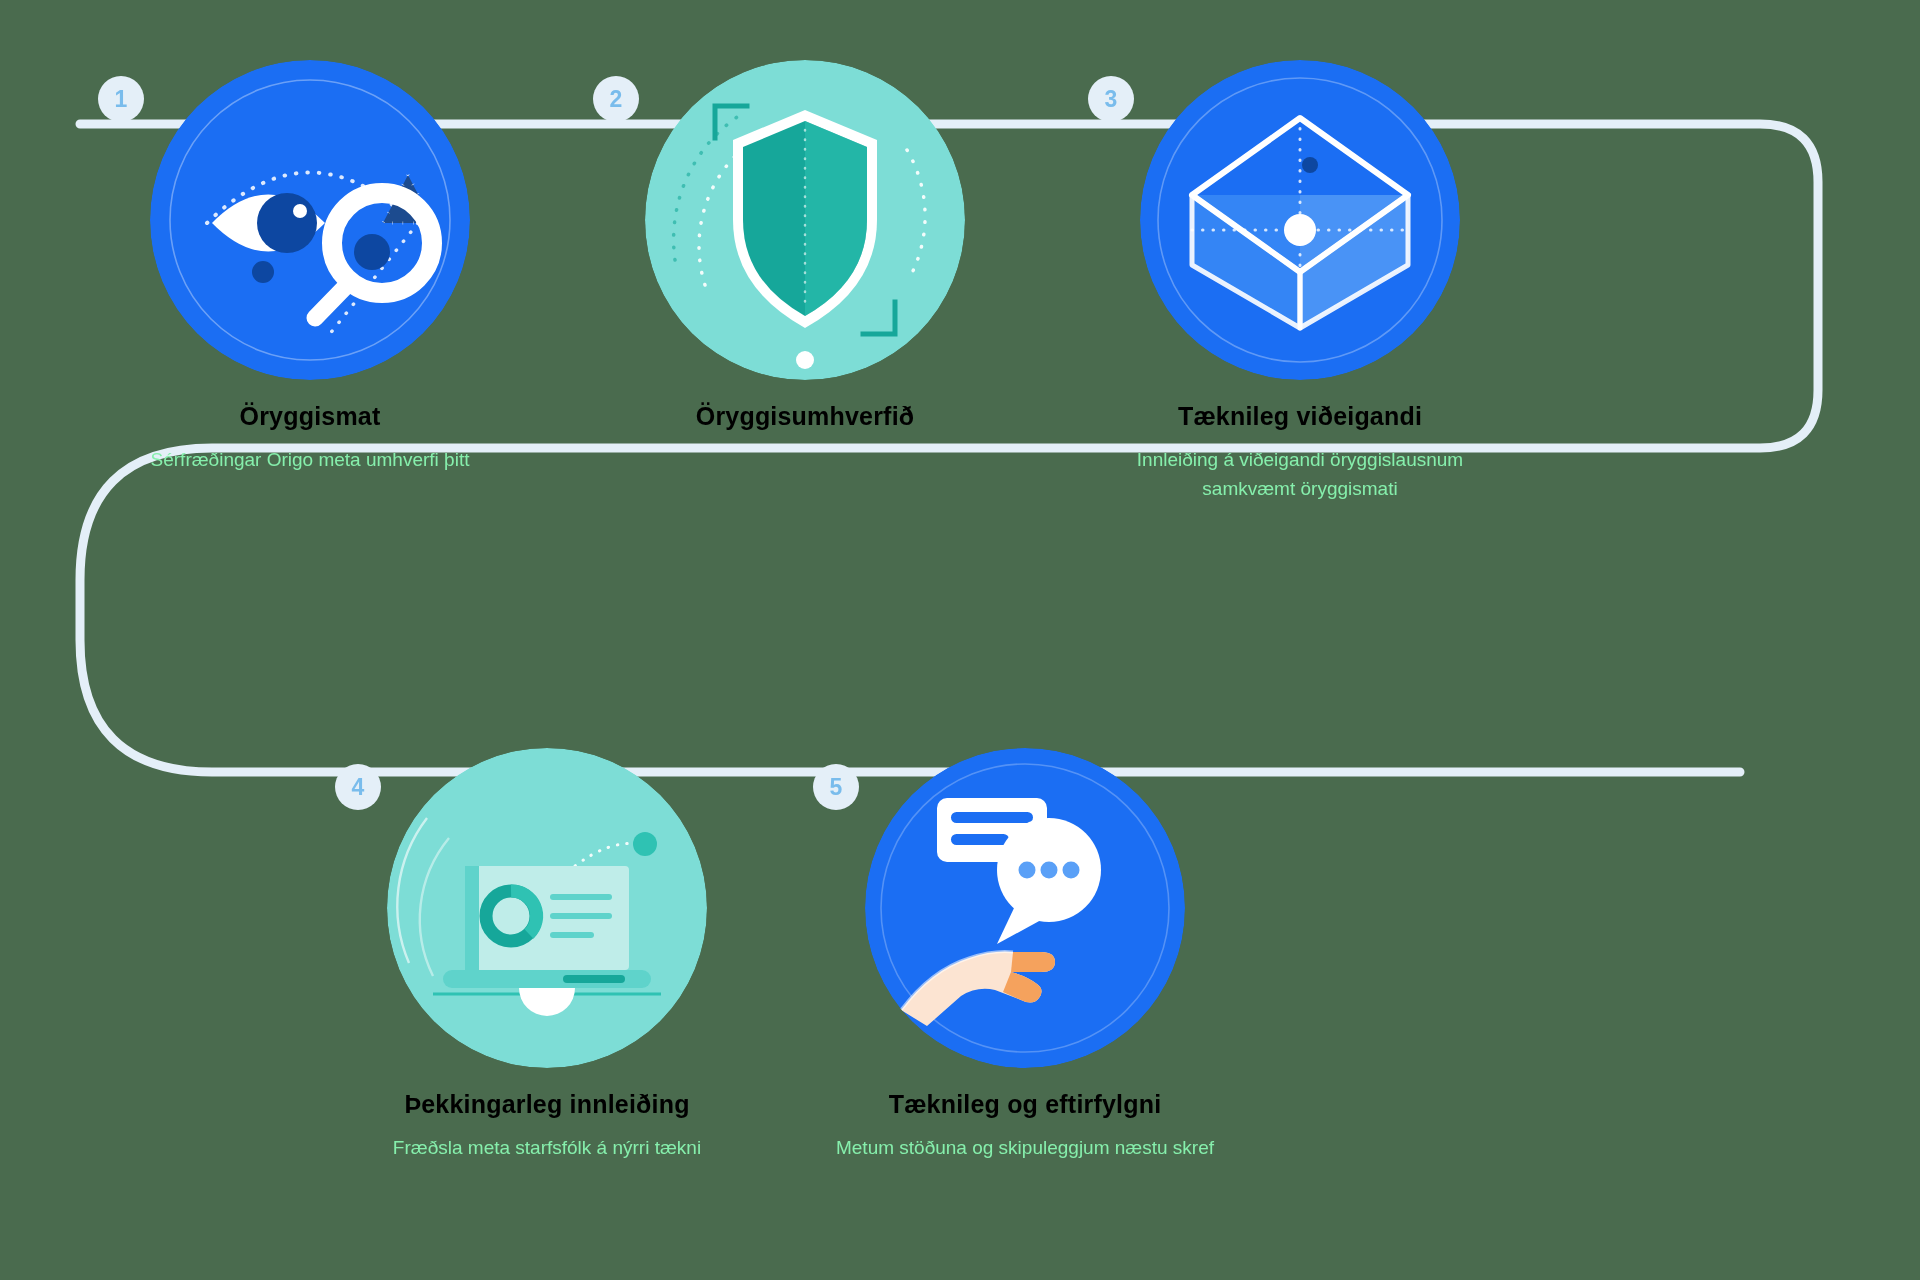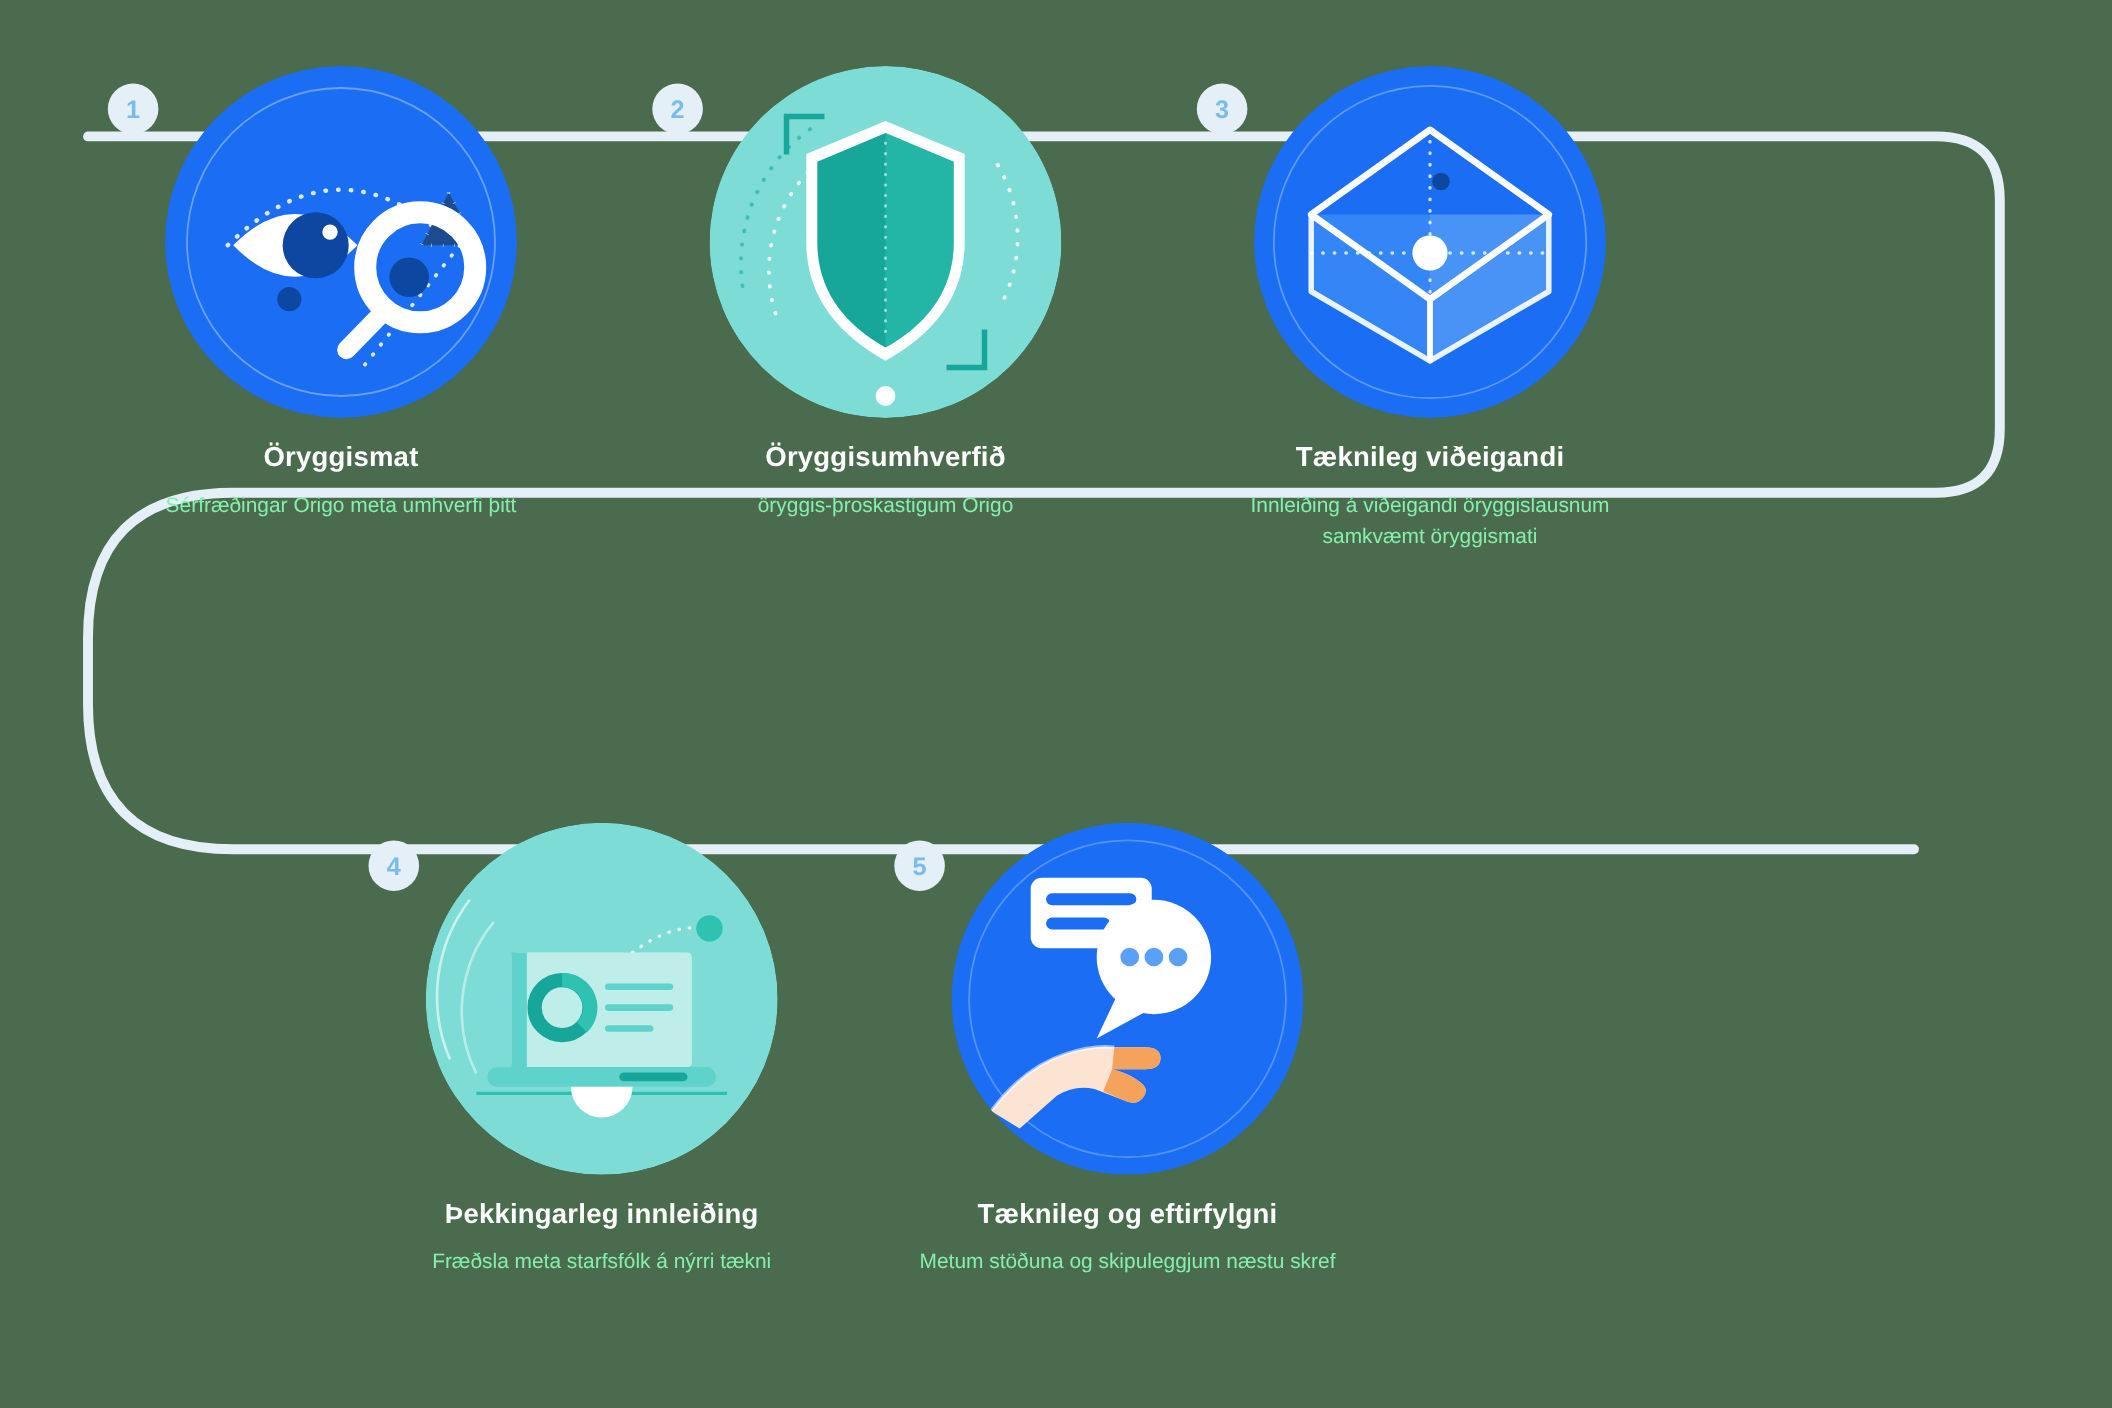--- a/index.html
+++ b/index.html
@@ -20,21 +20,21 @@
   .disc svg { display:block; width:320px; height:320px; }
 
   .badge {
     position:absolute; width:46px; height:46px; border-radius:50%;
     background:#E4EFF8; display:flex; align-items:center; justify-content:center;
     font-size:23px; font-weight:bold; color:#79BCEC; line-height:1;
   }
 
   .caption { text-align:center; margin-top:22px; }
   .title {
-    font-size:25px; font-weight:bold; color:#ffffff; letter-spacing:.2px;
+    font-size:25px; font-weight:bold; color:#000000; letter-spacing:.2px;
     margin-bottom:14px;
   }
   .desc {
     font-size:19px; color:#86efac; line-height:1.55; font-weight:400;
   }
   .desc span { display:block; }
 </style>
 </head>
 <body>
 
@@ -104,21 +104,20 @@
           <circle cx="160" cy="300" r="9" fill="#FFFFFF"></circle>
         </svg>
       </div>
       <div class="badge" style="left:-52px; top:16px;">
         <span>2</span>
       </div>
     </div>
     <div class="caption">
       <div class="title">Öryggisumhverfið</div>
       <div class="desc">
-        <span>öryggis-þroskastigum Origo</span>
       </div>
     </div>
   </div>
 
   <div class="step" style="left:1090px; top:60px;">
     <div class="disc-wrap">
       <div class="disc">
         <svg viewBox="0 0 320 320">
           <circle cx="160" cy="160" r="160" fill="#1B6EF3"></circle>
           <path d="M0 200 A160 160 0 0 0 320 200 L320 320 L0 320 Z" fill="#2D86F5" opacity="0.5"></path>

